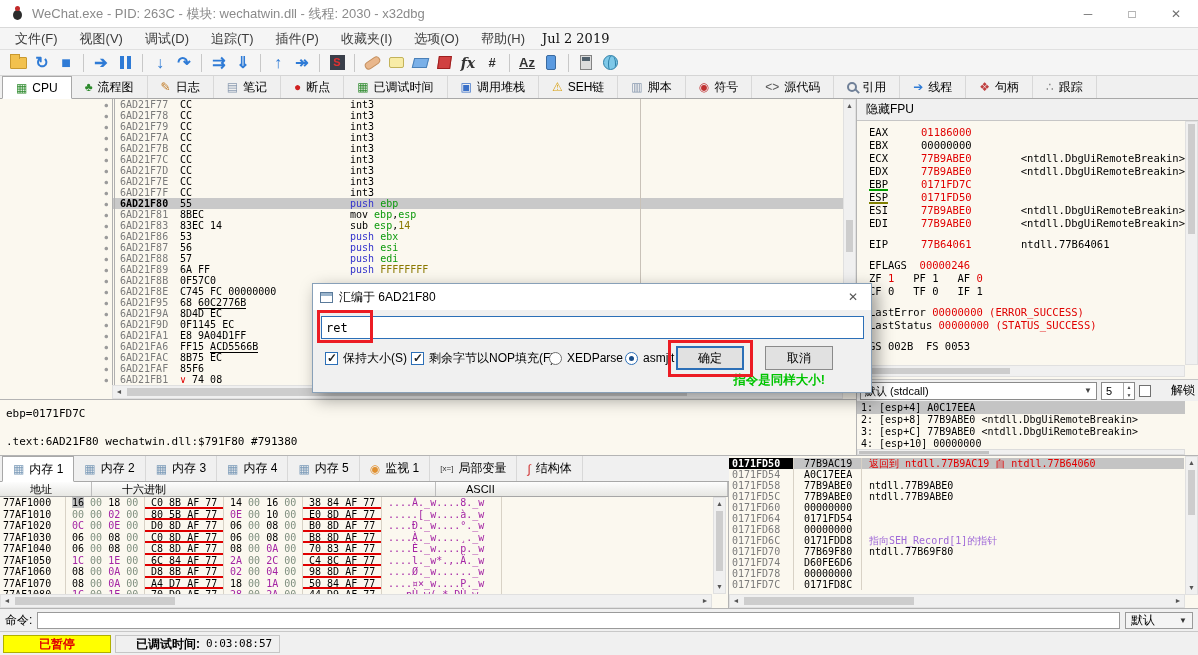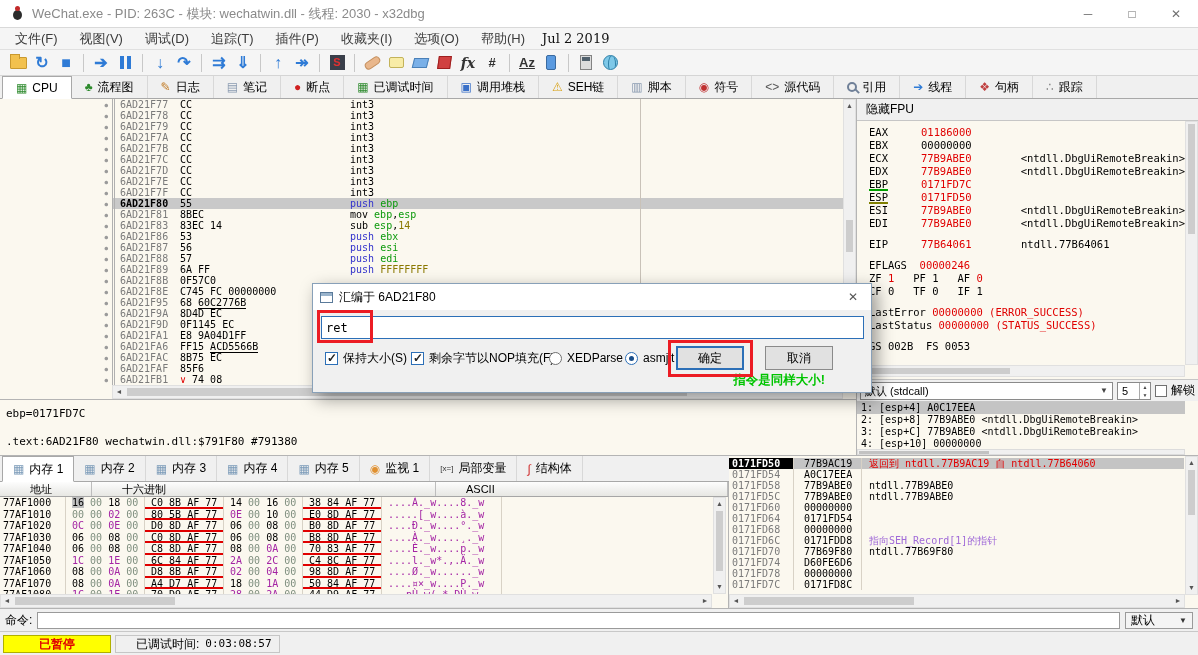--- a/index.html
+++ b/index.html
@@ -88,21 +88,21 @@
 .rcom{flex:1;}
 .ul-g{text-decoration:underline;text-decoration-color:#00a000;text-decoration-thickness:2px;}
 .ul-o{text-decoration:underline;text-decoration-color:#808000;text-decoration-thickness:2px;}
 .reg-hscroll{position:absolute;top:266px;left:0;right:13px;height:12px;}
 .combo-row{position:absolute;top:280px;left:0;right:0;height:22px;background:#f0f0f0;border-top:1px solid #c6c6c6;display:flex;align-items:center;padding:0 3px;gap:4px;}
 .combo{flex:1;height:18px;background:#fff;border:1px solid #8a8a8a;font-size:11px;line-height:16px;padding:0 4px;display:flex;}
 .combo .arr{margin-left:auto;font-size:8px;color:#444;line-height:16px;}
 .spin{width:34px;height:18px;background:#fff;border:1px solid #8a8a8a;display:flex;}
 .spin .num{flex:1;font-size:11px;line-height:16px;padding-left:4px;}
 .spin .ud{width:11px;border-left:1px solid #aaa;font-size:5px;line-height:8px;text-align:center;color:#444;}
-.unlock{display:flex;align-items:center;gap:4px;font-size:12px;text-align:right;}
+.unlock{display:flex;align-items:center;gap:20px;font-size:12px;text-align:right;}
 .ubox{width:12px;height:12px;background:#fff;border:1px solid #707070;}
 .args{position:absolute;top:302px;left:0;right:13px;height:48px;border-top:1px solid #c6c6c6;font-family:"DejaVu Sans Mono",monospace;font-size:10px;overflow:hidden;}
 .arg-row{height:12px;line-height:12px;padding-left:4px;white-space:pre;}
 .arg-row.sel{background:#c4c4c4;}
 .args-scroll{position:absolute;top:350px;left:0;right:13px;height:6px;background:#f0f0f0;border:1px solid #dcdcdc;}
 .args-scroll .thumb{position:absolute;left:1px;top:1px;width:40%;height:3px;background:#c2c2c2;}
 
 
 .sb{background:#f0f0f0;border:1px solid #e0e0e0;position:absolute;}
 .sb .ar{position:absolute;color:#555;font-size:7px;text-align:center;}
@@ -145,21 +145,21 @@
 
 .cmdbar{position:absolute;top:608px;left:0;width:1198px;height:23px;background:#f0f0f0;border-top:1px solid #b4b4b4;display:flex;align-items:center;padding:0 5px;gap:5px;}
 .cmd-label{font-size:12px;}
 .cmd-input{flex:1;height:17px;border:1px solid #9a9a9a;background:#fff;font-family:"DejaVu Sans Mono",monospace;font-size:11px;padding:0 3px;}
 .cmd-combo{width:68px;height:17px;border:1px solid #9a9a9a;background:#f4f4f4;font-size:12px;line-height:15px;padding:0 5px;display:flex;}
 .cmd-combo .arr{margin-left:auto;font-size:8px;color:#333;}
 .statusbar{position:absolute;top:631px;left:0;width:1198px;height:24px;background:#f0f0f0;border-top:1px solid #c8c8c8;display:flex;align-items:center;padding:0 3px;gap:4px;font-size:12px;}
 .st-state{width:108px;height:18px;background:#ffff00;border:1px solid #b0b000;color:#e00000;font-weight:bold;text-align:center;line-height:16px;}
 .st-msg{height:18px;border:1px solid #c6c6c6;background:#f0f0f0;line-height:16px;padding:0 7px;flex:1;}
 .st-time{height:18px;border:1px solid #c6c6c6;line-height:16px;padding:0 7px;display:flex;gap:6px;}
-.st-time .lbl{font-weight:normal;padding-left:13px;}
+.st-time .lbl{font-weight:bold;padding-left:13px;}
 .st-time .val{font-family:"DejaVu Sans Mono",monospace;font-size:11px;line-height:16px;}
 
 
 .dialog{position:absolute;left:312px;top:283px;width:560px;height:110px;background:#f0f0f0;border:1px solid #88a0b8;box-shadow:5px 6px 16px rgba(0,0,0,0.4);z-index:50;}
 .dlg-title{position:absolute;top:0;left:0;right:0;height:26px;background:#fff;display:flex;align-items:center;padding-left:7px;gap:6px;font-size:12px;}
 .dlg-ico{width:13px;height:11px;border:1px solid #5a7a9a;background:#fff;position:relative;}
 .dlg-ico::before{content:"";position:absolute;top:0;left:0;right:0;height:3px;background:#9ab4cc;}
 .dlg-x{position:absolute;right:9px;top:4px;width:18px;height:18px;text-align:center;line-height:18px;color:#555;font-size:12px;}
 .dlg-input{position:absolute;left:8px;top:32px;width:543px;height:23px;border:1px solid #2c6fb7;background:#fff;font-family:"DejaVu Sans Mono",monospace;font-size:12px;padding:0 4px;}
 .dlg-ctl{position:absolute;display:flex;align-items:center;gap:5px;font-size:12px;height:16px;top:66px;}

